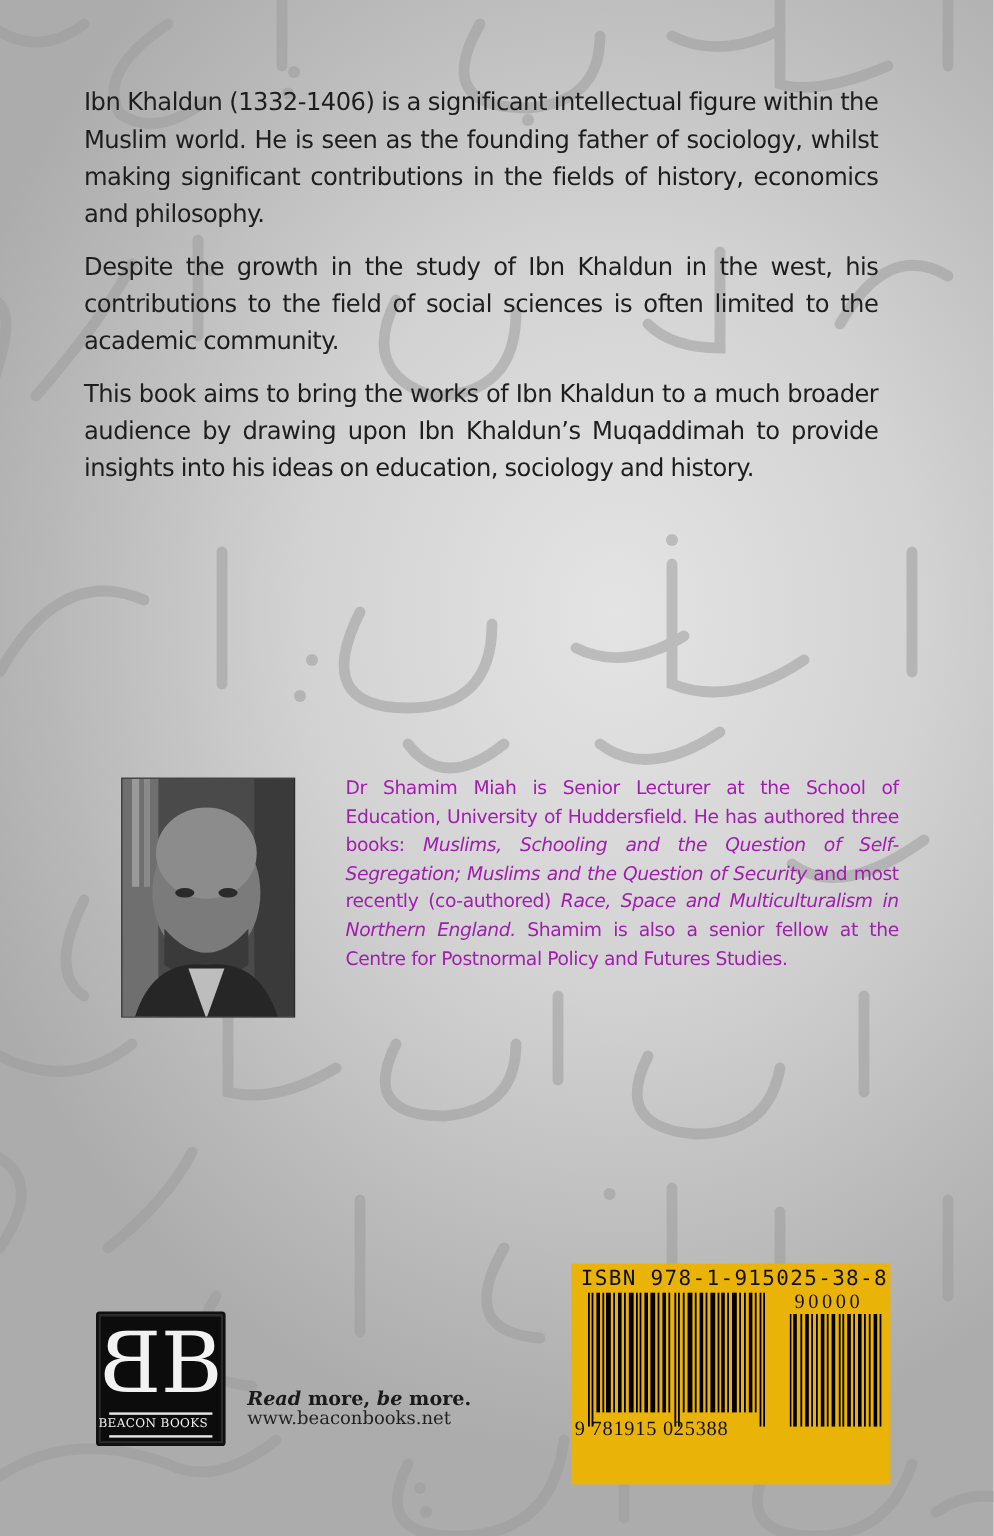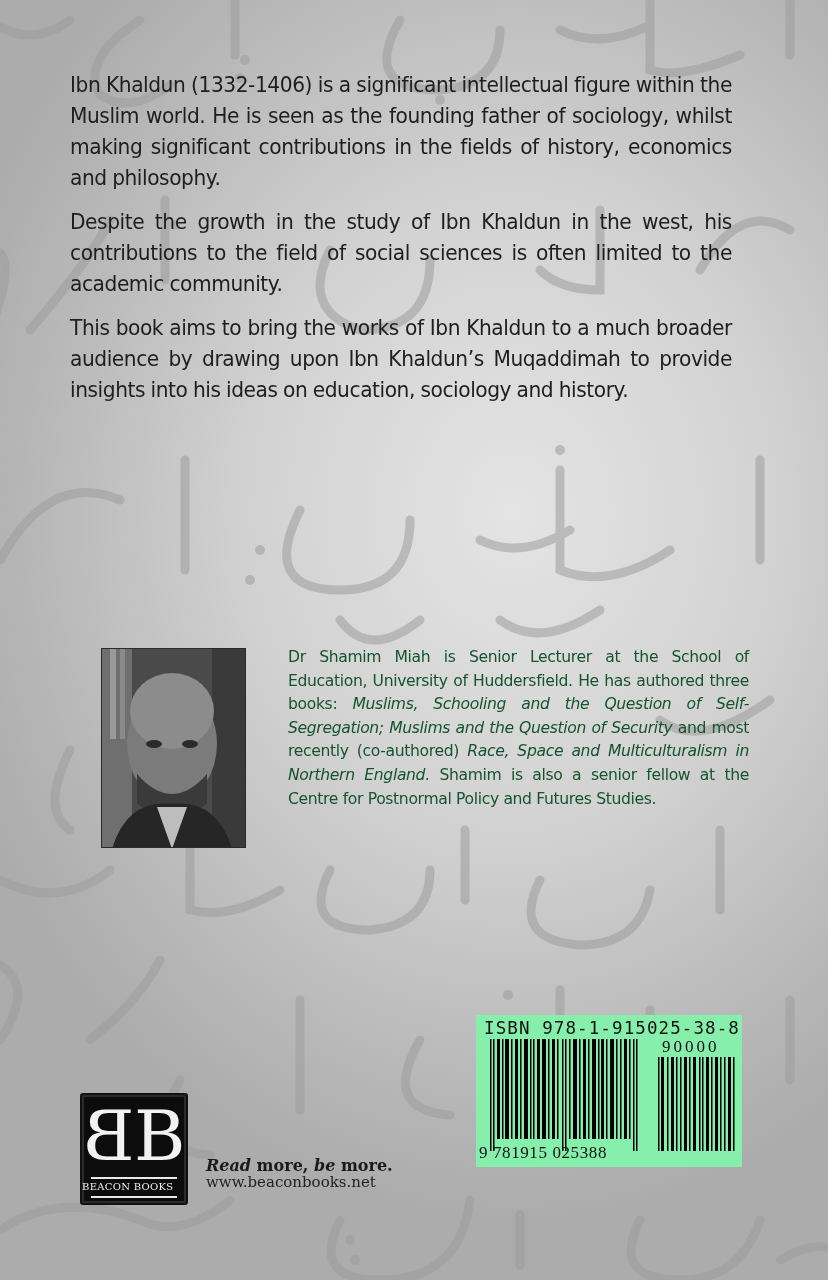--- a/index.html
+++ b/index.html
@@ -21,21 +21,21 @@
   }
 
   .author-photo {
     position:absolute; left:101px; top:648px; width:145px; height:200px;
     border:1.5px solid #2a2a2a; box-sizing:border-box; overflow:hidden;
     background: linear-gradient(90deg,#3d3d3d 0%,#777 18%,#555 40%,#3a3a3a 100%);
   }
   .bio {
     position:absolute; left:288px; top:646px; width:461px;
     font-size:15.6px; line-height:23.6px; text-align:justify;
-    letter-spacing:-0.35px; color:#14532d;
+    letter-spacing:-0.35px; color:#a21caf;
   }
   .bio i { font-style:italic; }
 
   .logo {
     position:absolute; left:80px; top:1093px; width:108px; height:112px;
     background:#0c0c0c; border:2px solid #111; border-radius:3px; box-sizing:border-box;
     box-shadow: inset 0 0 0 2px #2b2b2b;
   }
   .logo-bb {
     position:absolute; left:0; right:0; top:4px; text-align:center;
@@ -52,22 +52,22 @@
     position:absolute; left:206px; top:1156px;
     font-family:"DejaVu Serif", serif; font-size:16px; font-weight:bold; color:#1a1a1a;
   }
   .tagline i { font-style:italic; }
   .url {
     position:absolute; left:206px; top:1173px;
     font-family:"DejaVu Serif", serif; font-size:15px; color:#222;
   }
 
   .barcode-box {
-    position:absolute; left:476px; top:1015px; width:266px; height:152px;
-    background:#86efac;
+    position:absolute; left:476px; top:1053px; width:266px; height:184px;
+    background:#eab308;
   }
   .isbn-text {
     position:absolute; left:8px; top:3px;
     font-family:"DejaVu Sans Mono", monospace; font-size:17.5px; letter-spacing:1.1px; color:#111;
   }
   .addon-text {
     position:absolute; left:186px; top:22px;
     font-family:Liberation Serif, serif; font-size:17px; letter-spacing:3px; color:#111;
   }
   .ean-text {

